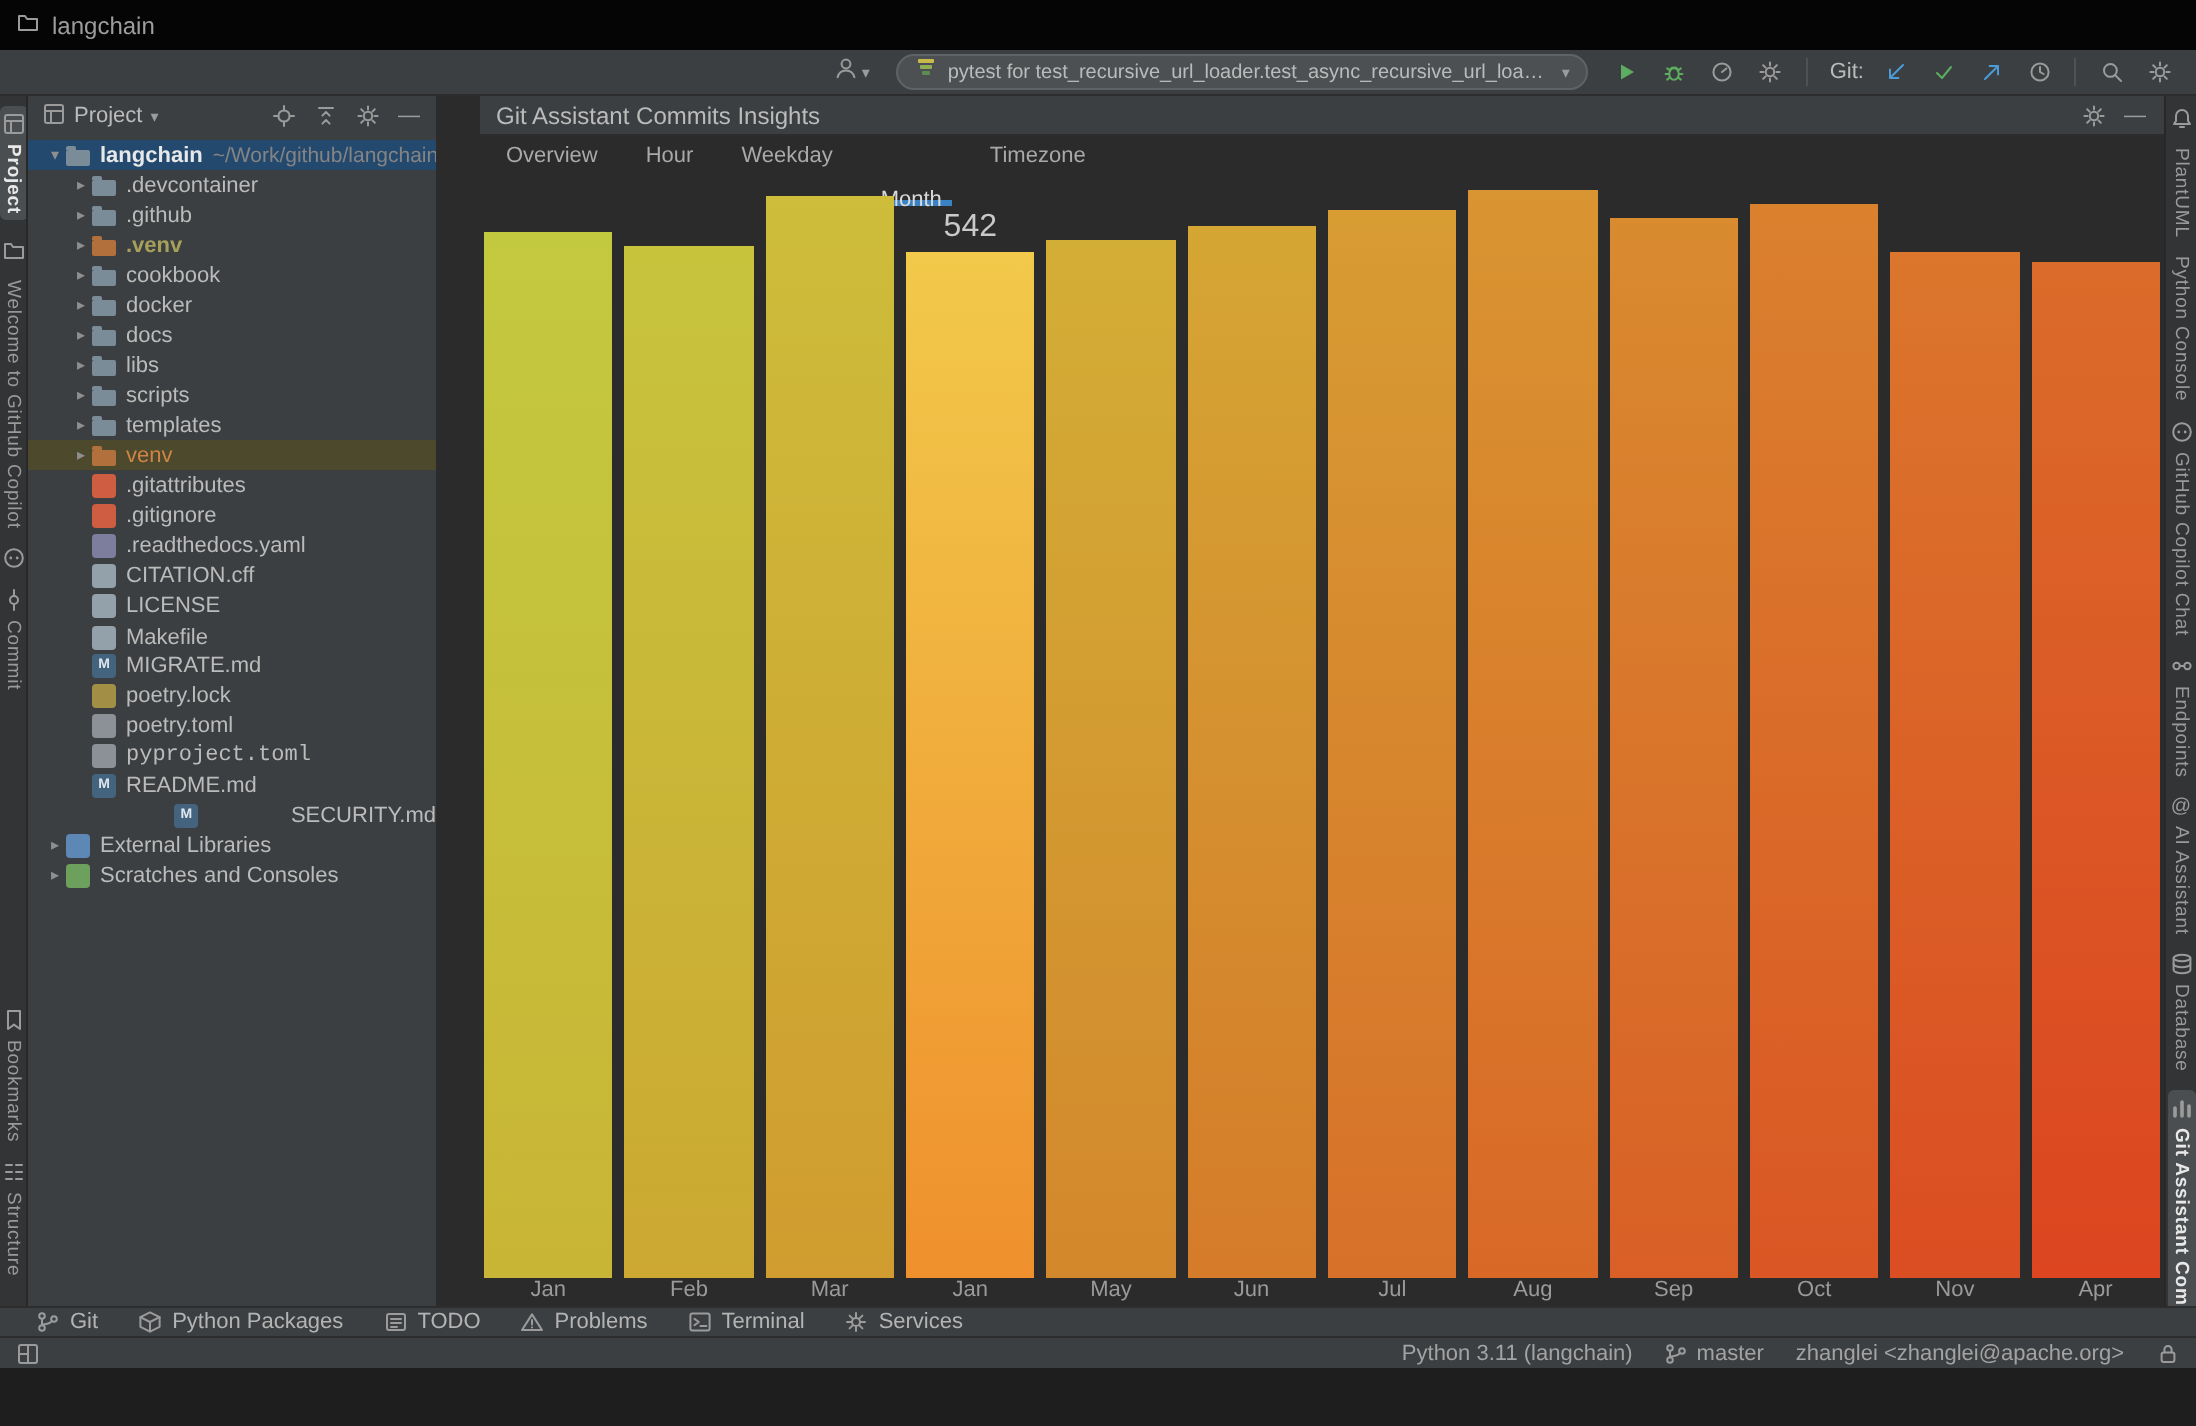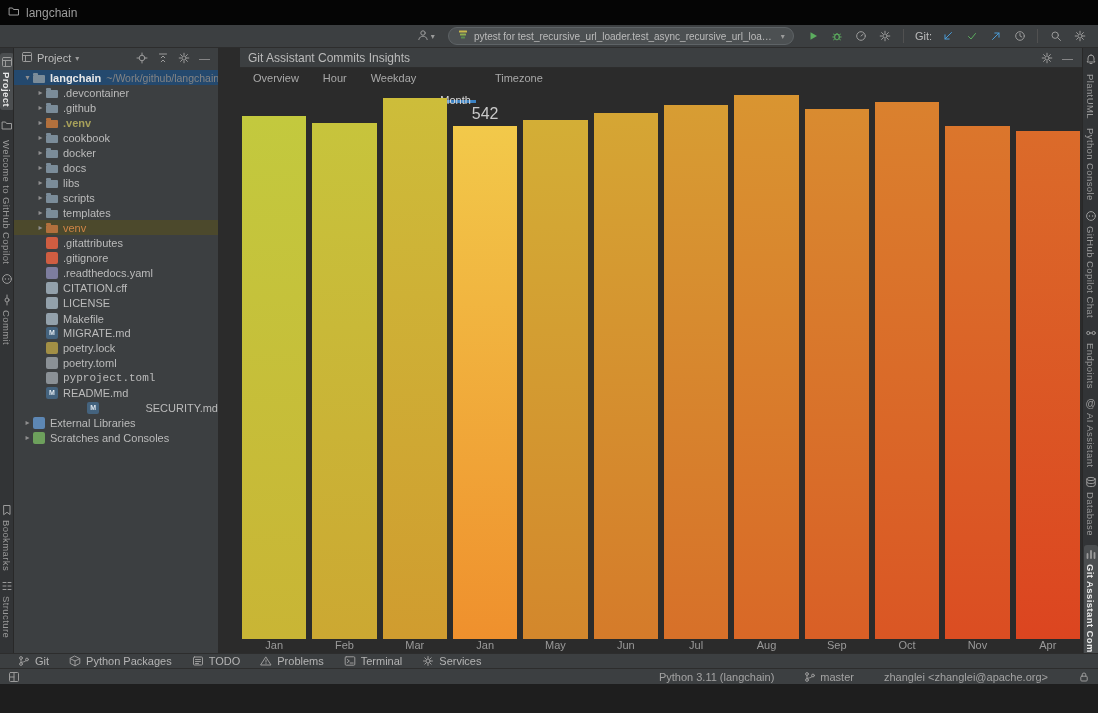--- a/index.html
+++ b/index.html
@@ -76,21 +76,21 @@
   .bar-col { flex:1; display:flex; flex-direction:column; align-items:center; justify-content:flex-end; }
   .bar-label { font-size:16px; color:#c9c9c9; margin-bottom:3px; }
   .bar { width:100%; }
   .x-axis { height:14px; display:flex; gap:6px; padding:0 2px; flex:none; }
   .x-label { flex:1; text-align:center; font-size:11px; color:#9a9a9a; }
 
   
   .toolwindow-bar { height:15px; background:#3c3f41; border-top:1px solid #2d2d2d; display:flex; align-items:center; padding-left:18px; gap:20px; font-size:11px; color:#b4b4b4; flex:none; }
   .tw-btn { display:flex; align-items:flex-start; gap:5px; }
   .status-bar { height:16px; background:#3c3f41; border-top:1px solid #2d2d2d; display:flex; align-items:center; padding:0 8px 0 5px; font-size:11px; color:#a3a3a3; flex:none; }
-  .sb-right { margin-left:auto; display:flex; align-items:center; gap:30px; }
+  .sb-right { margin-left:auto; display:flex; align-items:center; gap:16px; }
   .sb-item { display:flex; align-items:center; gap:4px; }
 </style>
 </head>
 <body>
 
 <div class="app">
 
   <div class="titlebar">
     <span><span class="gicon-wrap">
           <svg viewBox="0 0 12 12" fill="none" stroke="#9b9b9b" stroke-width="1" stroke-linecap="round" stroke-linejoin="round">

